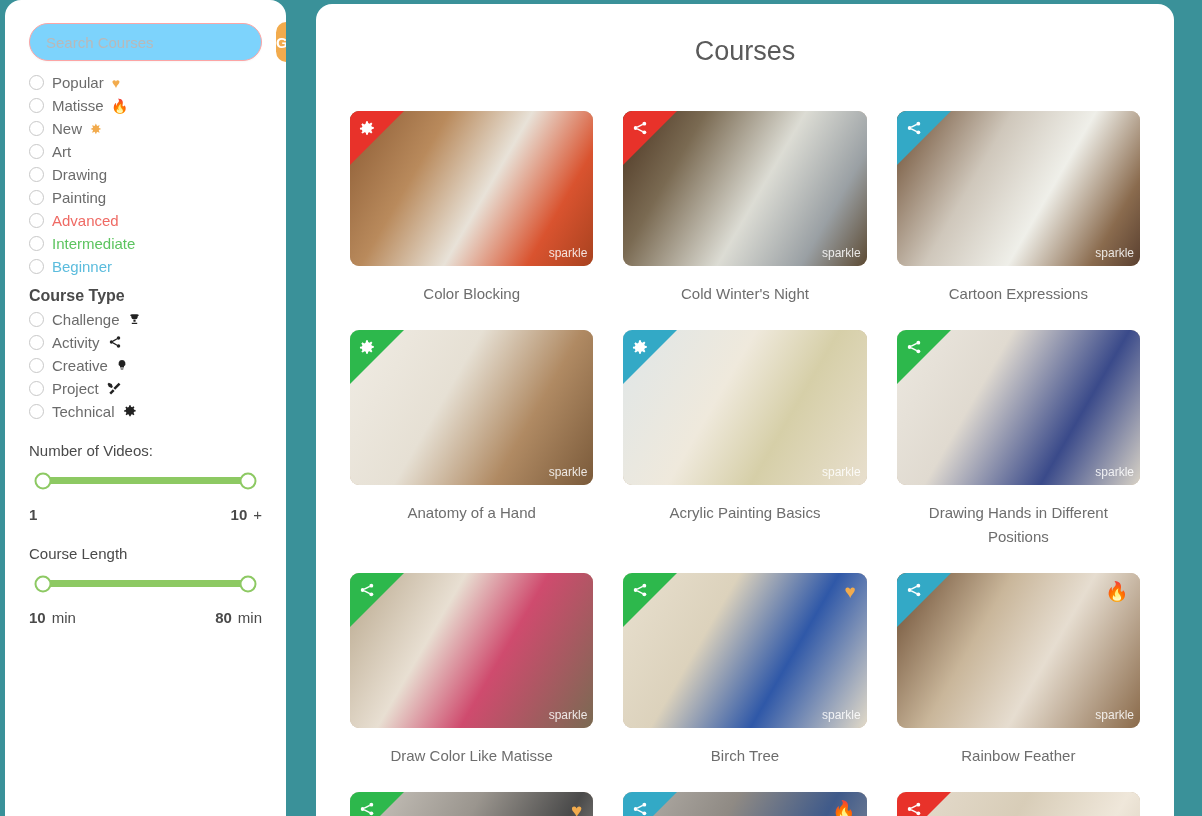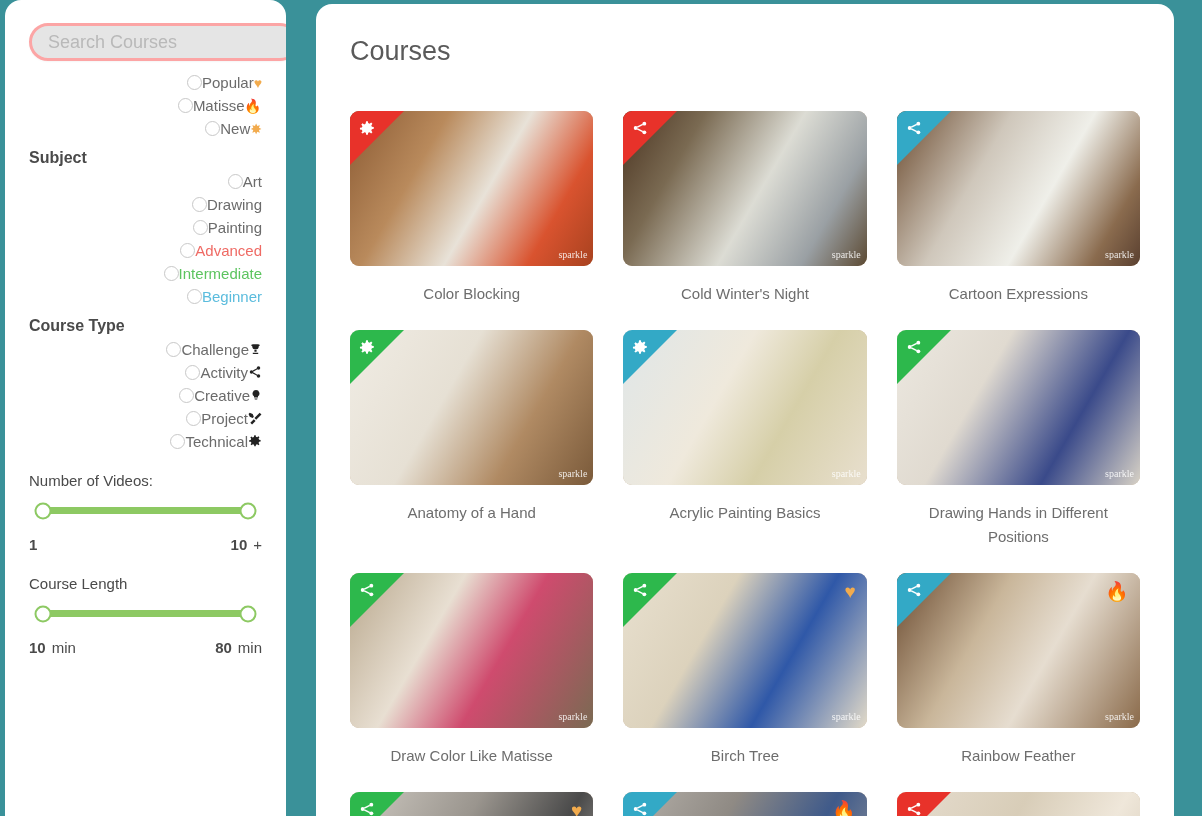--- a/index.html
+++ b/index.html
@@ -16,34 +16,34 @@
     width: 281px; margin-left: 5px; margin-top: 0;
     background: #ffffff;
     border-radius: 16px 16px 0 0;
     padding: 16px 24px 0 24px;
     overflow: hidden;
     flex: 0 0 auto;
   }
   .search-row { display: flex; align-items: center; gap: 14px; margin: 6px 0 12px 0; }
   .search-input {
     flex: 1 1 auto; height: 38px;
-    border: 3px solid #fca5a5; border-radius: 19px;
-    padding: 0 16px; font-size: 18px; color: #555;
+    border: 1px solid #fca5a5; border-radius: 19px;
+    padding: 0 16px; font-size: 15px; color: #555;
     font-family: "Liberation Sans", sans-serif;
-    outline: none; background: #e5e5e5;
+    outline: none; background: #7dd3fc;
     box-shadow: 0 1px 2px rgba(0,0,0,0.04);
   }
   .search-input::placeholder { color: #b9b9b9; }
   .go-btn {
     width: 54px; height: 40px; border: none; border-radius: 20px;
     background: #f2ab4d; color: #fff; font-size: 15px; font-weight: bold;
     font-family: "Liberation Sans", sans-serif; cursor: pointer;
   }
 
-  .opt { display: flex; align-items: center; margin: 6px 0; justify-content: flex-end; }
+  .opt { display: flex; align-items: center; gap: 8px; margin: 6px 0; }
   .radio {
     width: 15px; height: 15px; border: 1.5px solid #c8c8c8;
     border-radius: 50%; background: #fff; flex: 0 0 auto;
   }
   .opt-label { font-size: 15px; color: #6b6b6b; }
   .opt .emoji { font-size: 14px; line-height: 1; }
 
   .group-title {
     font-size: 16px; font-weight: bold; color: #4a4a4a;
     margin: 12px 0 6px 0;
@@ -73,21 +73,21 @@
   .sl-unit { font-weight: normal; color: #4a4a4a; margin-left: 6px; }
   .sl-pair { display: flex; align-items: baseline; }
 
   
   .main {
     flex: 1 1 auto; margin: 4px 28px 0 30px;
     background: #ffffff; border-radius: 16px 16px 0 0;
     padding: 0 34px; overflow: hidden;
   }
   .page-title {
-    font-size: 27px; color: #5a5a5a;
+    text-align: center; font-size: 27px; color: #5a5a5a;
     font-weight: normal; padding: 32px 0 44px 0;
   }
   .grid {
     display: grid; grid-template-columns: repeat(3, 1fr);
     column-gap: 30px; row-gap: 0;
   }
   .card { width: 100%; }
   .thumb {
     position: relative; width: 100%; height: 155px;
     border-radius: 9px; overflow: hidden;
@@ -109,22 +109,22 @@
     font-size: 19px; line-height: 1; color: #f2ab4d;
   }
   .card-title {
     text-align: center; font-size: 15px; color: #6d6d6d;
     padding: 16px 6px 0 6px; line-height: 1.6;
     min-height: 26px;
   }
   .row-sp { height: 24px; }
   .wm {
     position: absolute; right: 6px; bottom: 6px;
-    font-size: 10px; color: rgba(255,255,255,0.85);
-    font-family: Liberation Serif, serif;
+    font-size: 12px; color: rgba(255,255,255,0.85);
+    font-family: Liberation Sans, sans-serif;
   }
 </style>
 </head>
 <body>
 
 <div class="app">
 
   <aside class="sidebar">
 
     <div class="search-row">
@@ -143,21 +143,20 @@
         <span class="opt-label">Matisse</span>
         <span class="emoji">🔥</span>
       </div>
       <div class="opt">
         <span class="radio"></span>
         <span class="opt-label">New</span>
         <span class="emoji" style="color:#f2ab4d">✸</span>
       </div>
     </div>
 
-    <div class="group-title">Subject</div>
     <div>
       <div class="opt">
         <span class="radio"></span>
         <span class="opt-label">Art</span>
       </div>
       <div class="opt">
         <span class="radio"></span>
         <span class="opt-label">Drawing</span>
       </div>
       <div class="opt">

